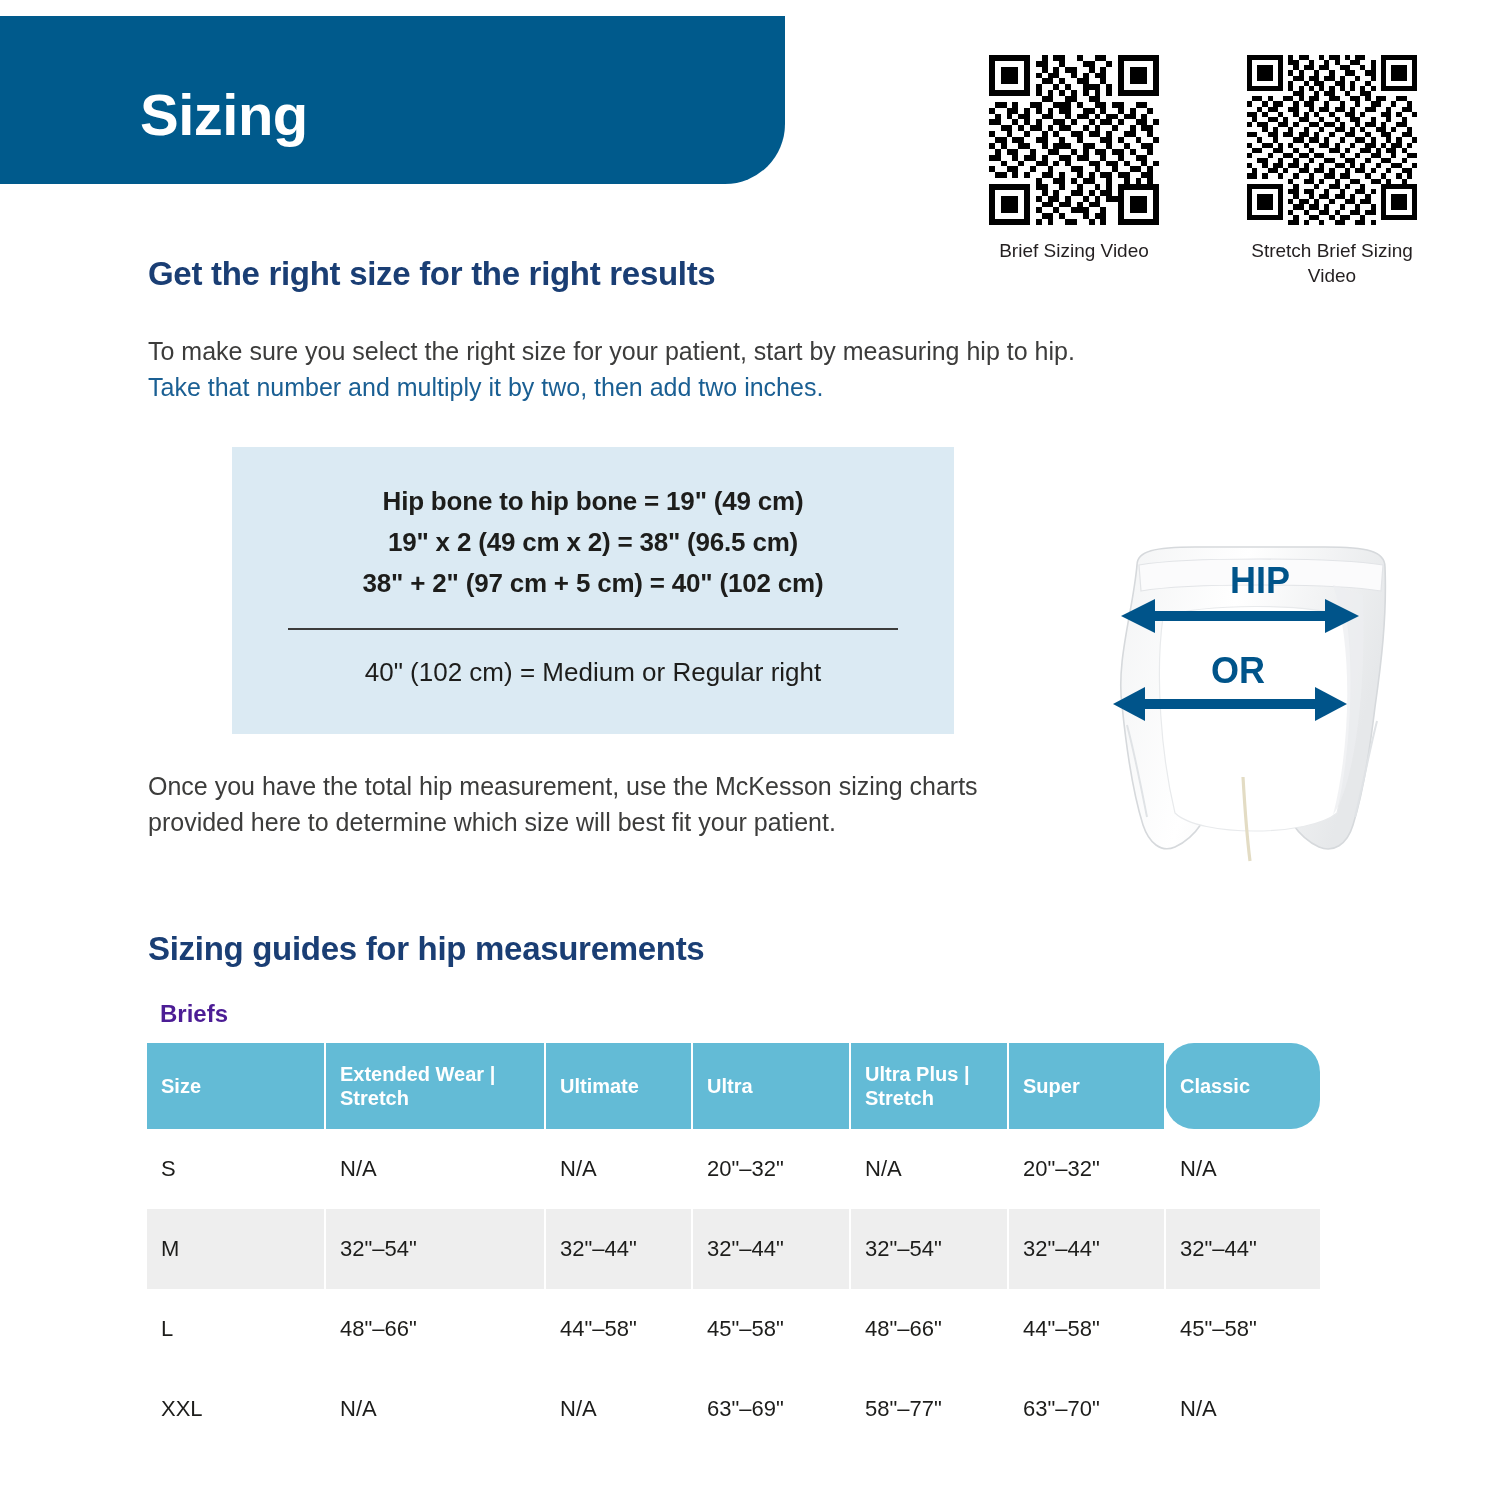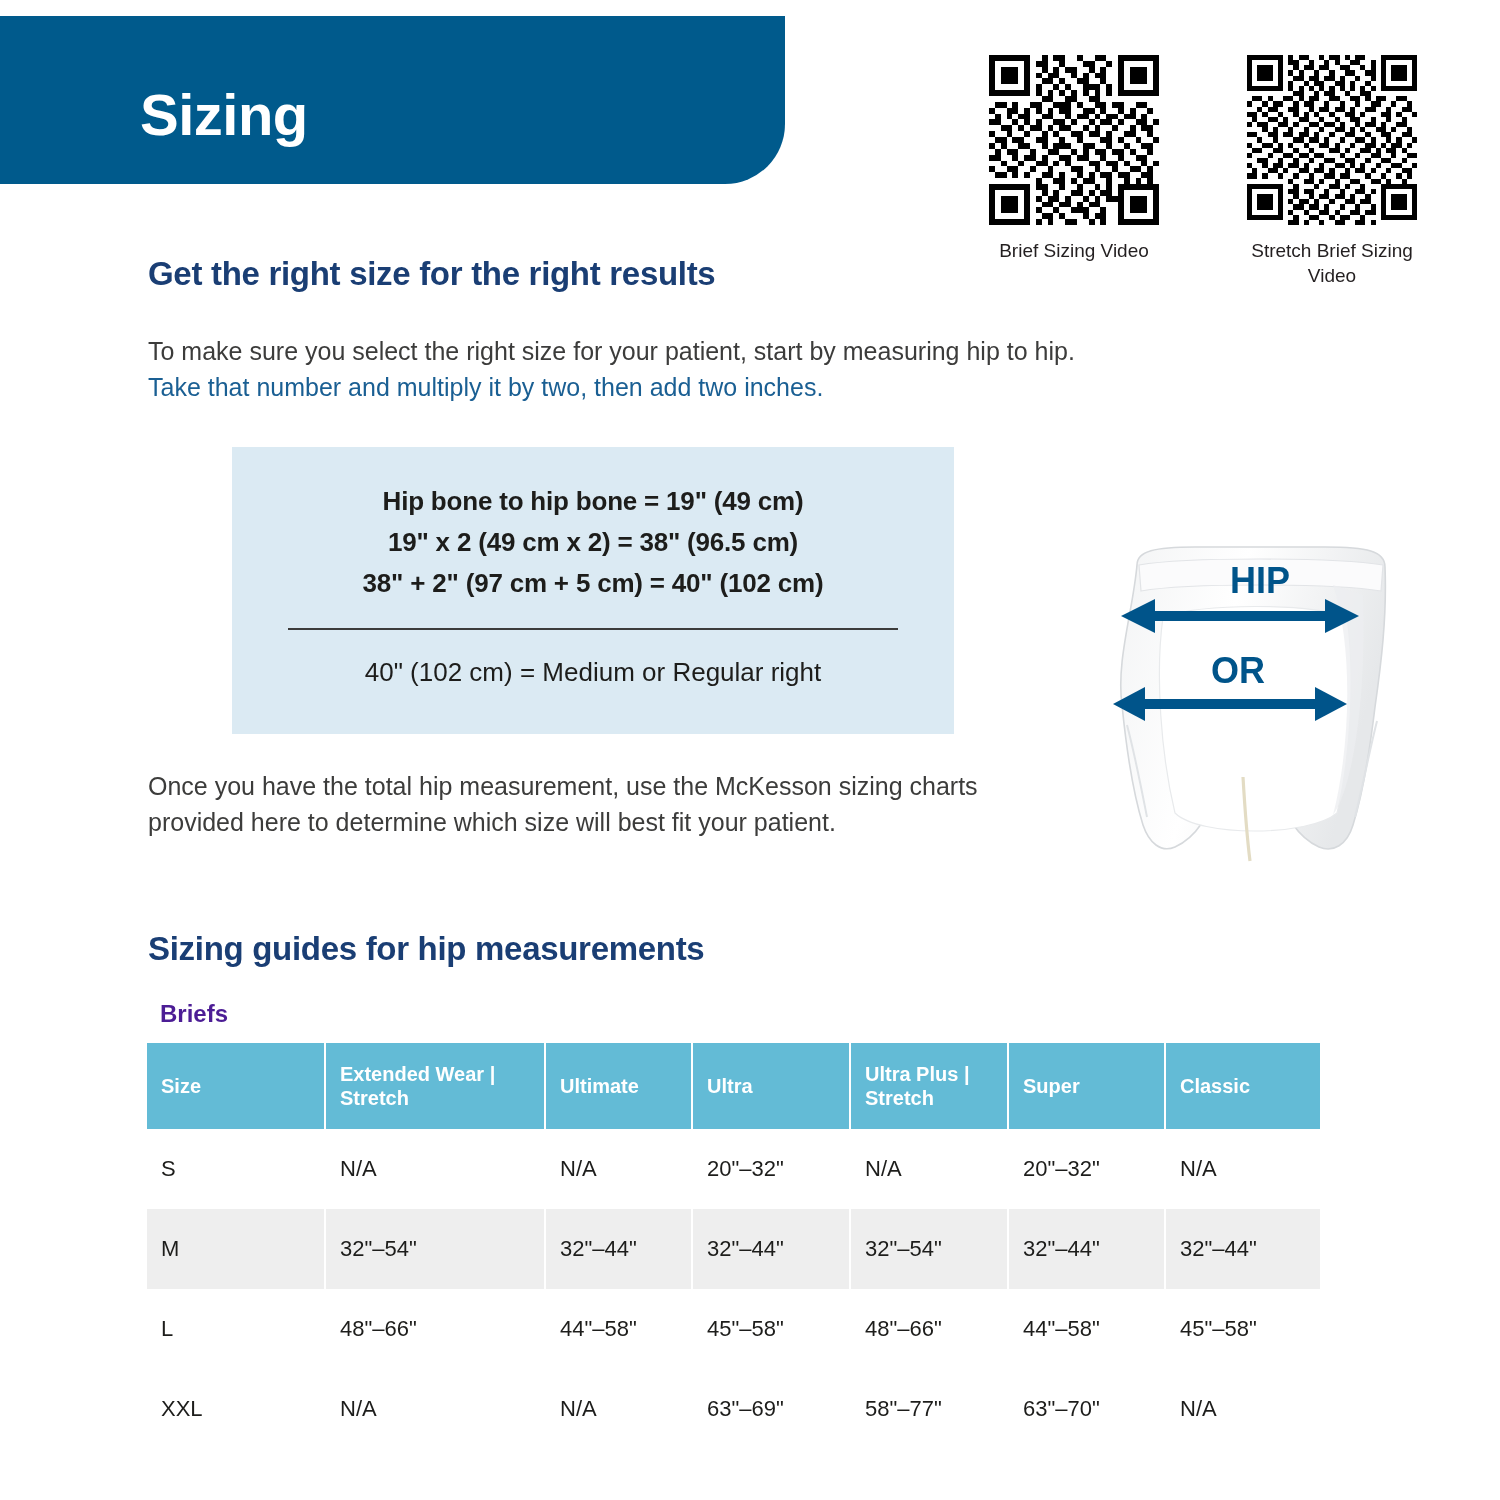--- a/index.html
+++ b/index.html
@@ -127,21 +127,21 @@
     color:#ffffff;
     font-size:20px;
     font-weight:bold;
     text-align:left;
     padding:16px 14px 16px 14px;
     height:54px;
     vertical-align:middle;
     border-right:2px solid #ffffff;
     line-height:1.2;
   }
-  table.sizing th:last-child{ border-right:none; }
+  table.sizing th:last-child{ border-right:none;border-radius:29px; }
   table.sizing td{
     font-size:22px;
     color:#1d1d1b;
     font-weight:300;
     padding:12px 14px;
     border-right:2px solid #ffffff;
     vertical-align:middle;
     line-height:1.3;
   }
   table.sizing td:last-child{ border-right:none; }

